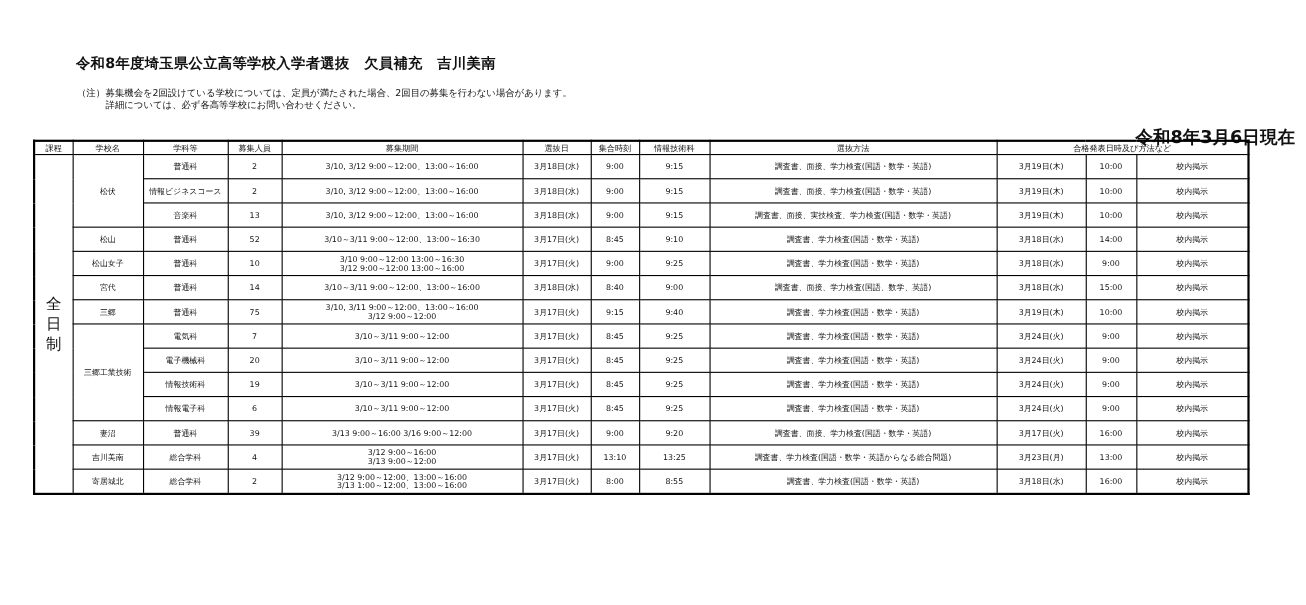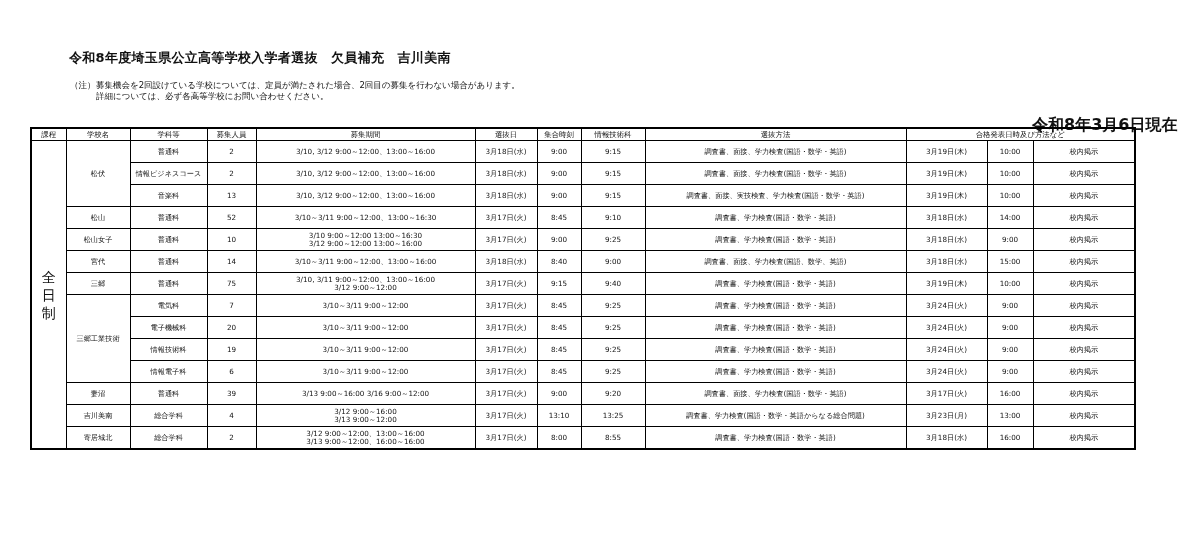--- a/index.html
+++ b/index.html
@@ -294,21 +294,21 @@
         <td class="c">3月23日(月)</td>
         <td class="c">13:00</td>
         <td class="c">校内掲示</td>
       </tr>
       <tr class="r">
         <td class="c" rowspan="1">寄居城北</td>
         <td class="c">総合学科</td>
         <td class="c">2</td>
         <td class="l period">
           <div>3/12  9:00～12:00、13:00～16:00</div>
-          <div>3/13  9:00～12:00、16:00～16:00</div>
+          <div>3/13  1:00～12:00、13:00～16:00</div>
         </td>
         <td class="c">3月17日(火)</td>
         <td class="c">8:00</td>
         <td class="c">8:55</td>
         <td class="l">調査書、学力検査(国語・数学・英語)</td>
         <td class="c">3月18日(水)</td>
         <td class="c">16:00</td>
         <td class="c">校内掲示</td>
       </tr>
     </tbody>

